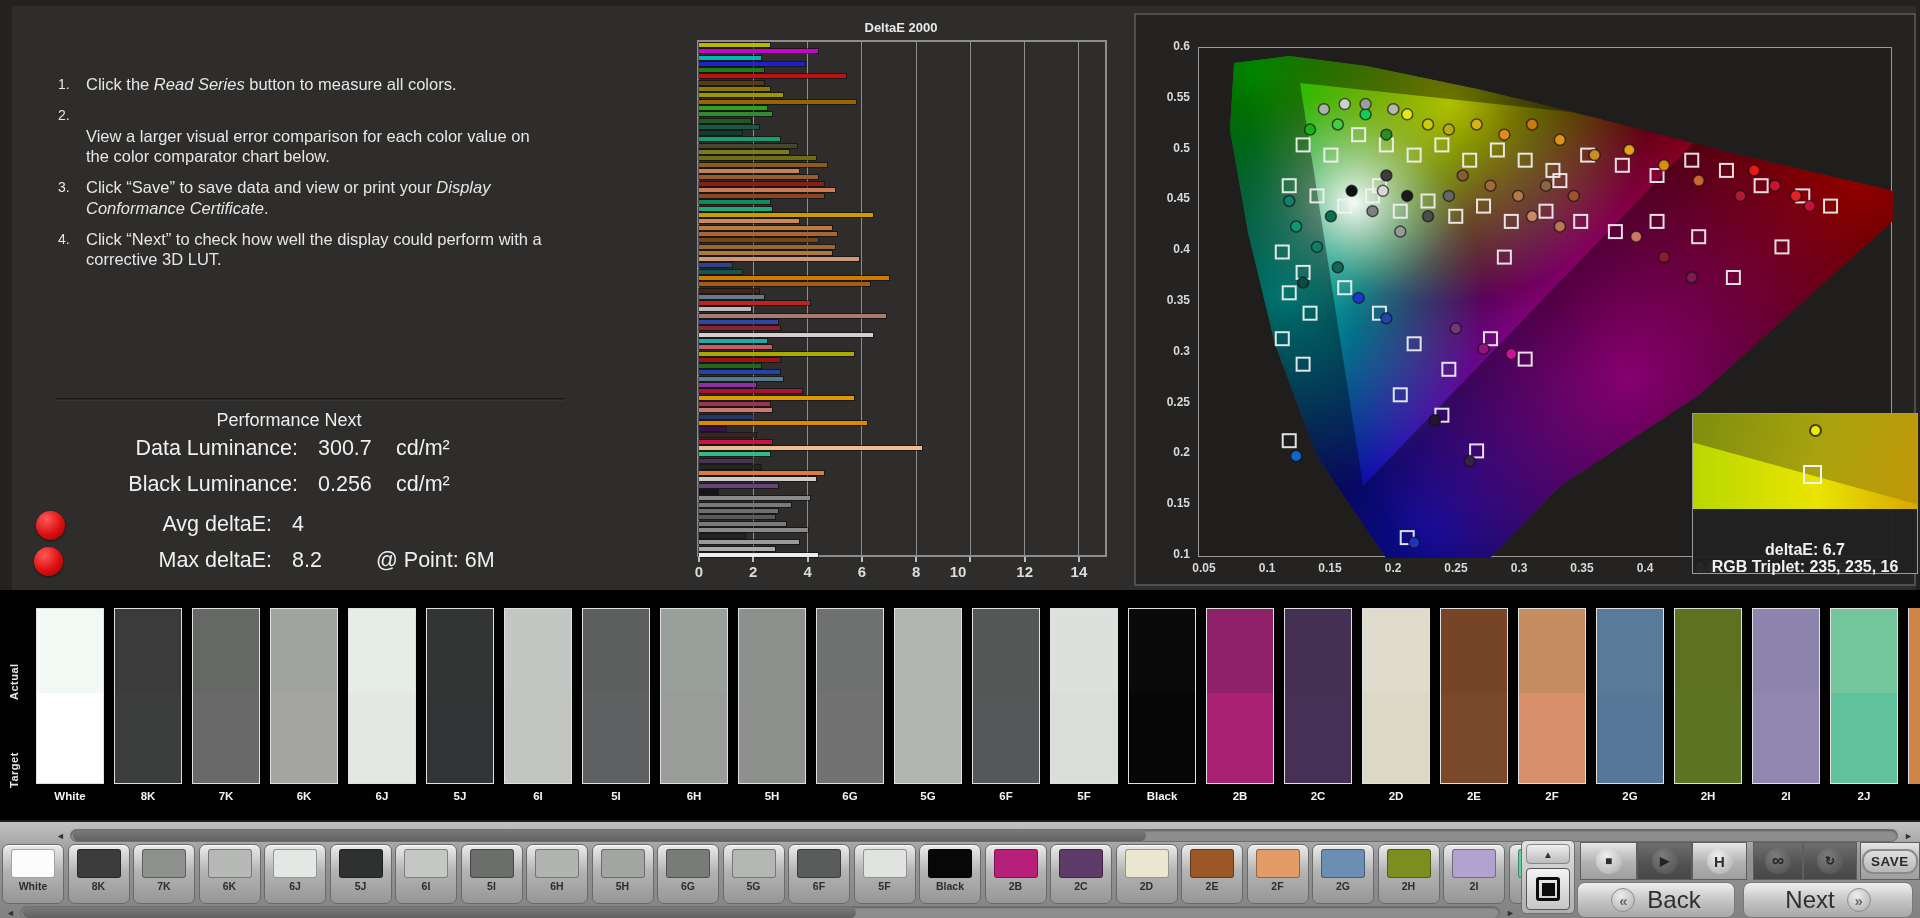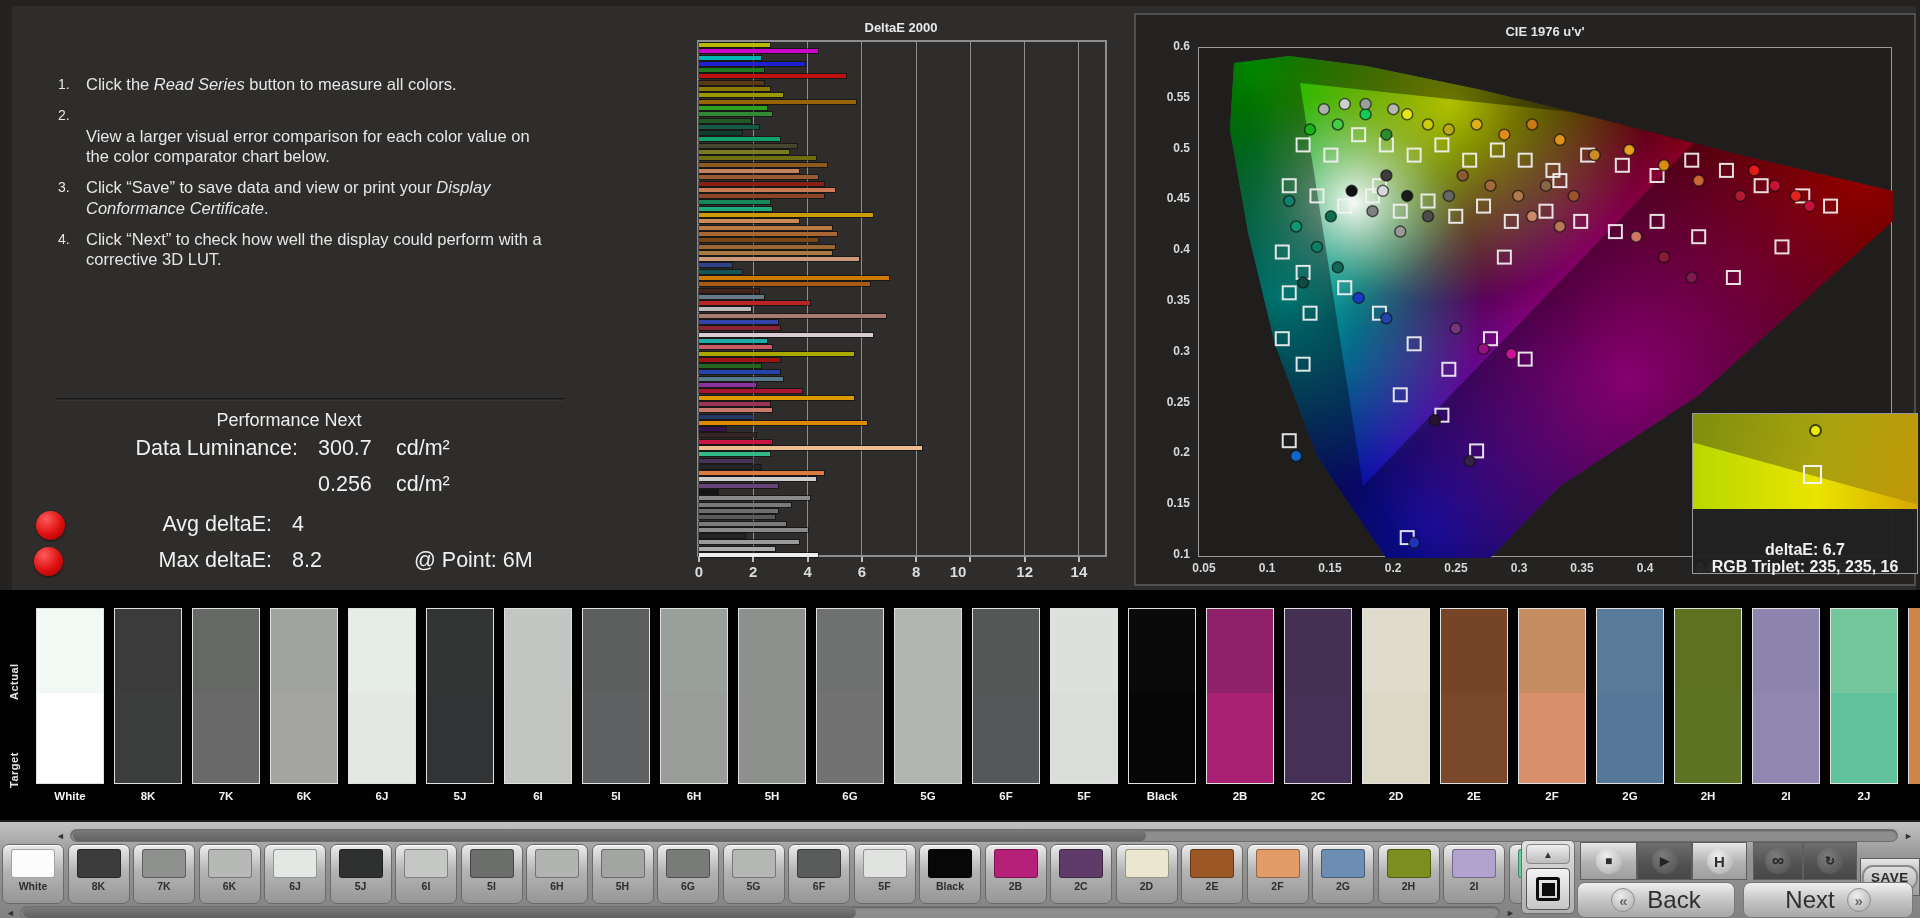--- a/index.html
+++ b/index.html
@@ -14,21 +14,21 @@
   .inst-body{flex:1;}
   .inst-body i{font-style:italic;}
   #sep{left:56px;top:398px;width:508px;height:3px;background:linear-gradient(#101010,#3d3d3d);}
   #perf-head{left:0;top:410px;width:578px;text-align:center;font-size:18px;color:#ededed;}
   .perf-row{left:0;top:0;width:578px;height:30px;color:#f0f0f0;font-size:21.5px;}
   .perf-label{position:absolute;left:0;width:298px;text-align:right;}
   .perf-value{position:absolute;left:318px;}
   .perf-unit{position:absolute;left:396px;}
   .delta-label{position:absolute;left:90px;width:182px;text-align:right;}
   .delta-value{position:absolute;left:292px;}
-  .delta-extra{position:absolute;left:414px;}
+  .delta-extra{position:absolute;left:376px;}
   .reddot{position:absolute;width:29px;height:29px;border-radius:50%;
     background:radial-gradient(circle at 35% 28%,#ff5a5a,#dd0f0f 55%,#8e0202 100%);
     box-shadow:0 1px 2px rgba(0,0,0,.6);}
   
   #de-title{left:697px;top:20px;width:408px;text-align:center;font-size:13px;font-weight:bold;color:#e8e8e8;}
   #de-plot{left:697px;top:40px;width:410px;height:517px;border:2px solid #8d8d8d;background:#2e2d2b;}
   .de-grid{position:absolute;top:0;bottom:0;width:1px;background:#a6a6a6;opacity:.8;}
   #de-bars{position:absolute;left:0;top:1px;right:0;bottom:0;}
   .de-bar{position:relative;height:4px;margin-bottom:2.3px;outline:1px solid rgba(0,0,0,.45);}
   .de-tick-label{position:absolute;top:563px;width:40px;margin-left:-20px;text-align:center;font-size:15px;font-weight:bold;color:#dcdcdc;}
@@ -113,20 +113,21 @@
     </div>
   <div class="abs" id="sep"></div>
   <div class="abs" id="perf-head">Performance Next</div>
 
   <div class="abs perf-row" style="top:436px;">
     <span class="perf-label">Data Luminance:</span>
     <span class="perf-value">300.7</span>
     <span class="perf-unit">cd/m²</span>
   </div>
   <div class="abs perf-row" style="top:472px;">
+    <span class="perf-label">Black Luminance:</span>
     <span class="perf-value">0.256</span>
     <span class="perf-unit">cd/m²</span>
   </div>
 
   <div class="abs reddot" style="left:36px;top:511px;"></div>
   <div class="abs perf-row" style="top:512px;">
     <span class="delta-label">Avg deltaE:</span>
     <span class="delta-value">4</span>
   </div>
   <div class="abs reddot" style="left:34px;top:547px;"></div>
@@ -245,21 +246,20 @@
       <div class="de-tick-label" style="left: 219.12px;">8</div>
       <div class="de-tick-mark" style="left: 272.4px;"></div>
       <div class="de-tick-label" style="left: 261px;">10</div>
       <div class="de-tick-mark" style="left: 326.68px;"></div>
       <div class="de-tick-label" style="left: 327.68px;">12</div>
       <div class="de-tick-mark" style="left: 380.96px;"></div>
       <div class="de-tick-label" style="left: 381.96px;">14</div>
     </div>
 
   <div class="abs" id="cie-panel">
-    <div id="cie-title">CIE 1976 u'v'</div>
     <div id="cie-ylabels">
         <div class="cie-ylabel" style="left: 10px; top: 24px;">0.6</div>
         <div class="cie-ylabel" style="left: 10px; top: 74.8px;">0.55</div>
         <div class="cie-ylabel" style="left: 10px; top: 125.6px;">0.5</div>
         <div class="cie-ylabel" style="left: 10px; top: 176.4px;">0.45</div>
         <div class="cie-ylabel" style="left: 10px; top: 227.2px;">0.4</div>
         <div class="cie-ylabel" style="left: 10px; top: 278px;">0.35</div>
         <div class="cie-ylabel" style="left: 10px; top: 328.8px;">0.3</div>
         <div class="cie-ylabel" style="left: 10px; top: 379.6px;">0.25</div>
         <div class="cie-ylabel" style="left: 10px; top: 430.4px;">0.2</div>
@@ -710,21 +710,21 @@
           <div class="emboss" style="font-size: 15px; font-weight: bold;">H</div>
         </div>
         <div class="tbtn dark" style="left: 1753px; top: 20px; width: 50px; height: 38px;">
           <div class="emboss" style="font-size: 17px; font-weight: bold;">∞</div>
         </div>
         <div class="tbtn dark" style="left: 1803px; top: 20px; width: 54px; height: 38px;">
           <div class="emboss" style="font-size: 12px; font-weight: bold;">↻</div>
         </div>
       </div>
 
-    <div class="tbtn light" style="left:1860px;top:20px;width:60px;height:38px;margin-top:16px;">
+    <div class="tbtn light" style="left:1860px;top:20px;width:60px;height:38px;">
       <span id="save-inner">SAVE</span>
     </div>
 
     <div class="navbtn" style="left:1577px;width:158px;">
       <span class="nav-chev">«</span>
       <span class="nav-text">Back</span>
     </div>
     <div class="navbtn" style="left:1743px;width:170px;">
       <span class="nav-text">Next</span>
       <span class="nav-chev">»</span>

